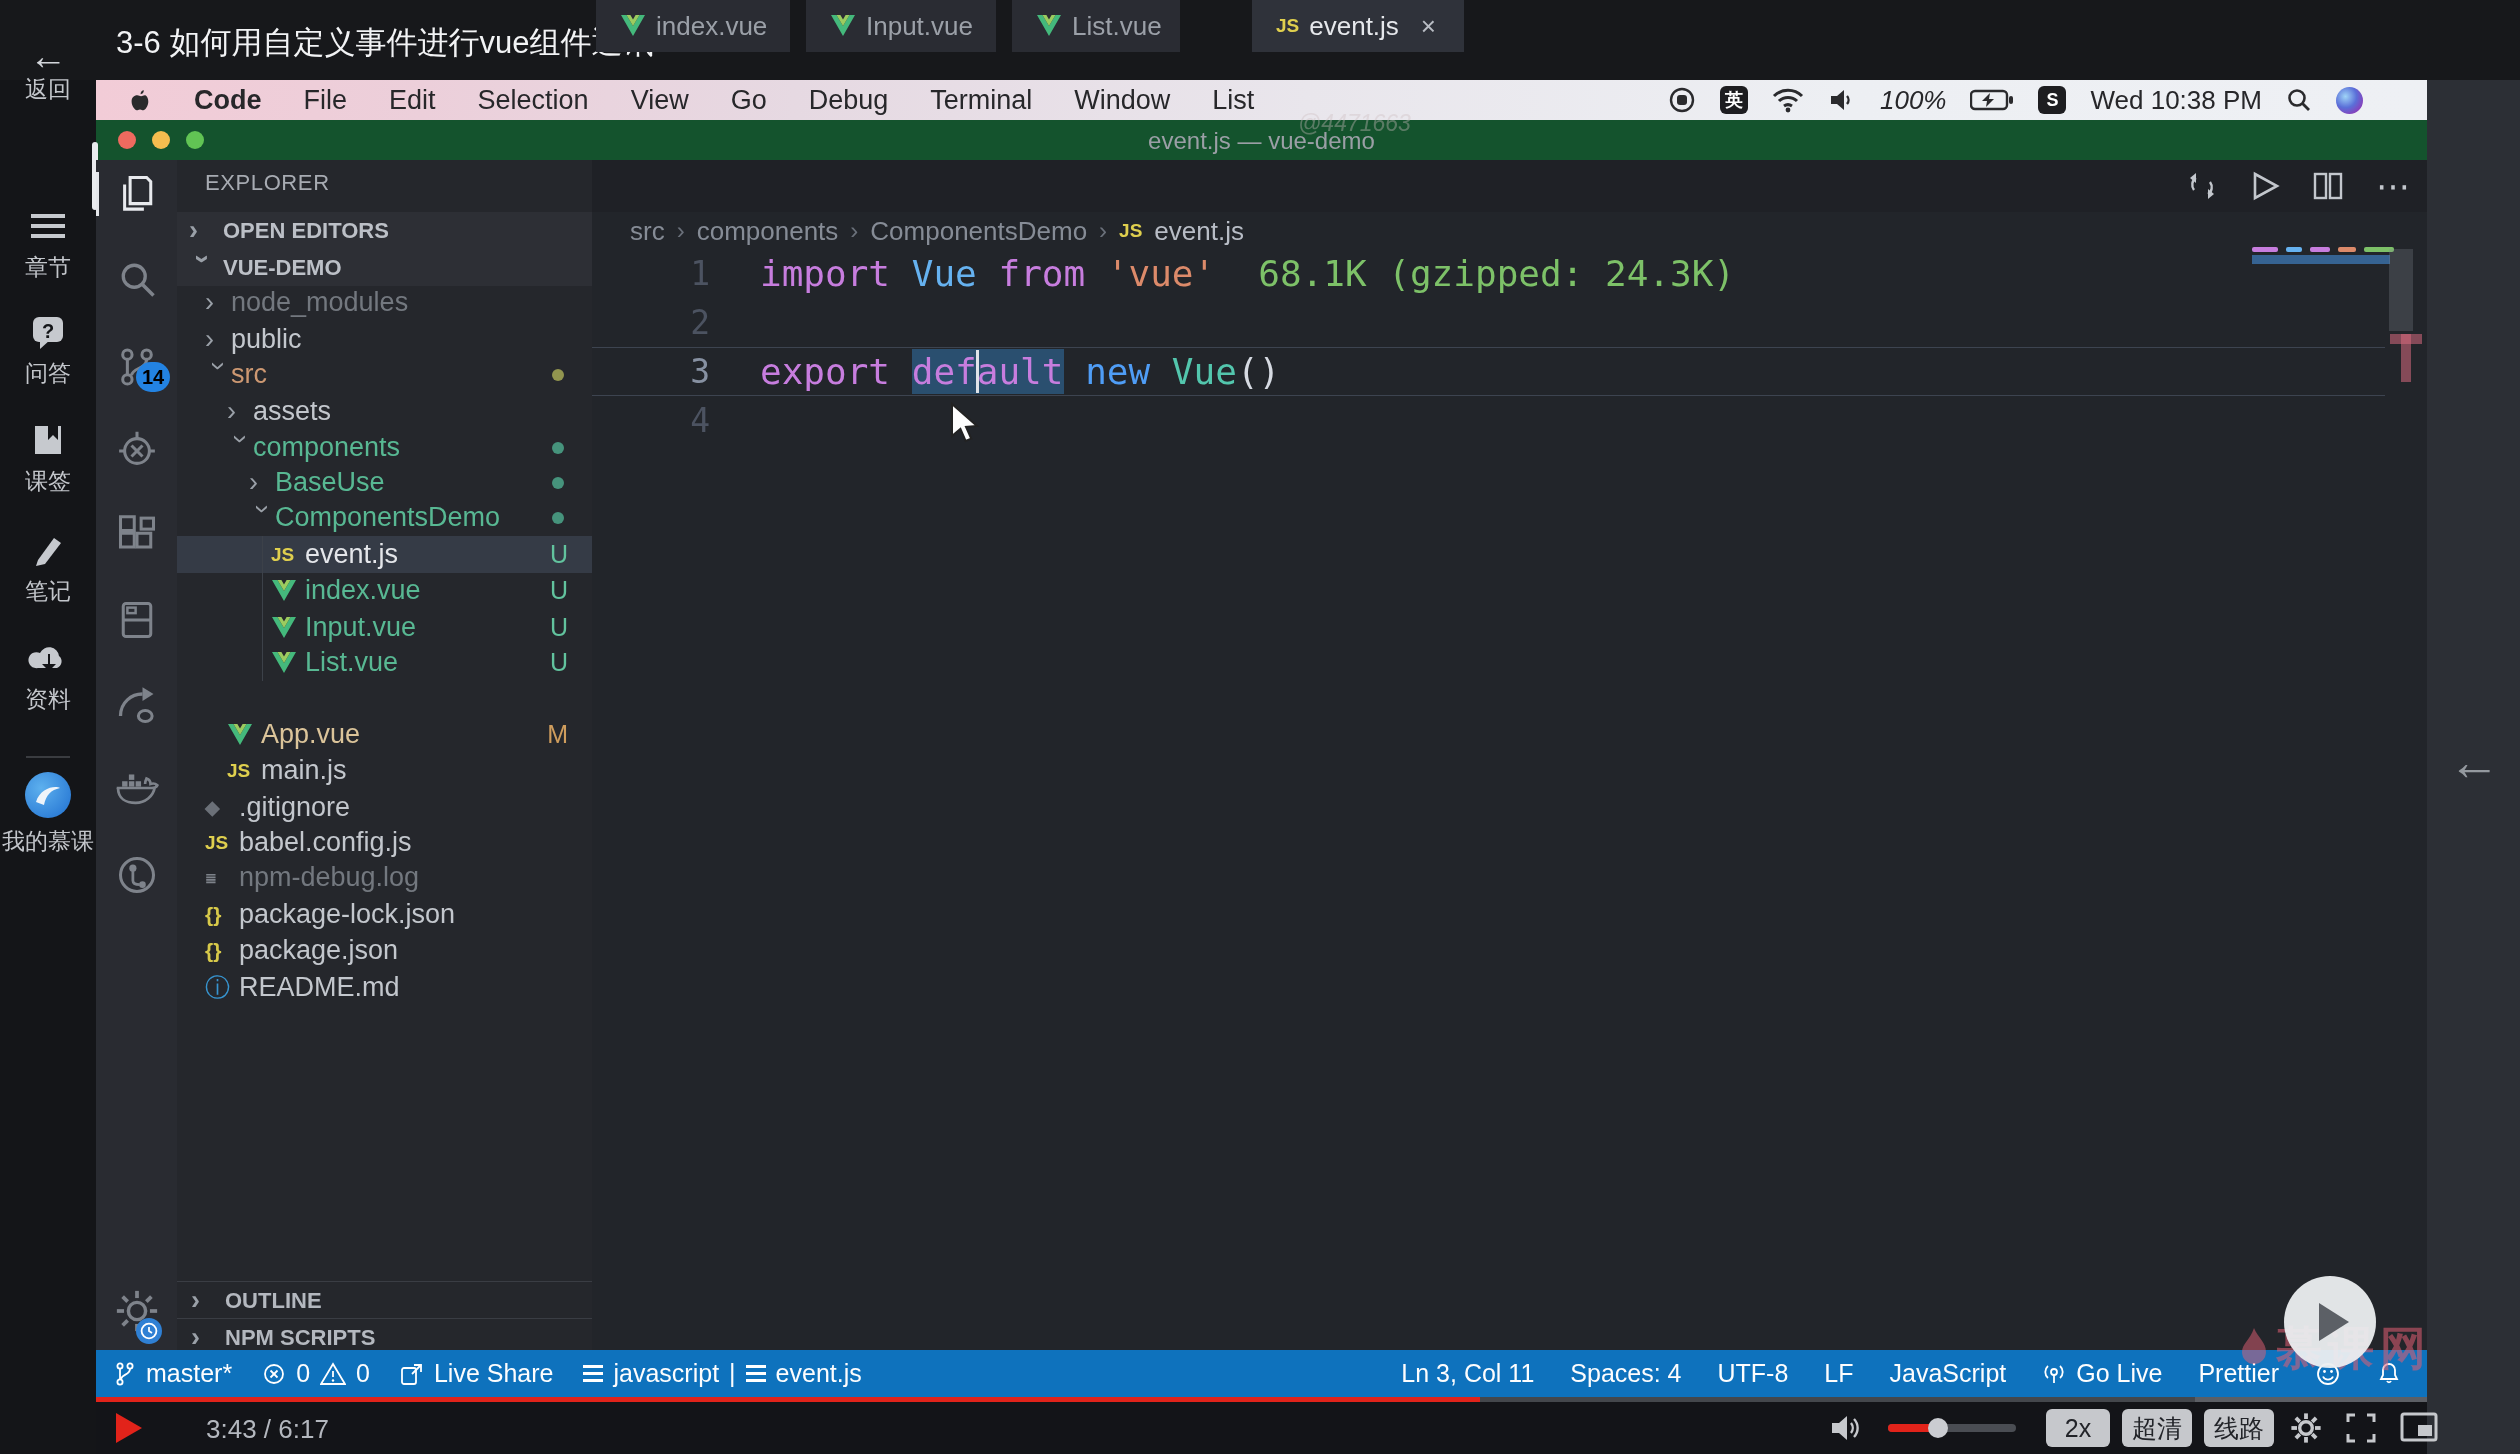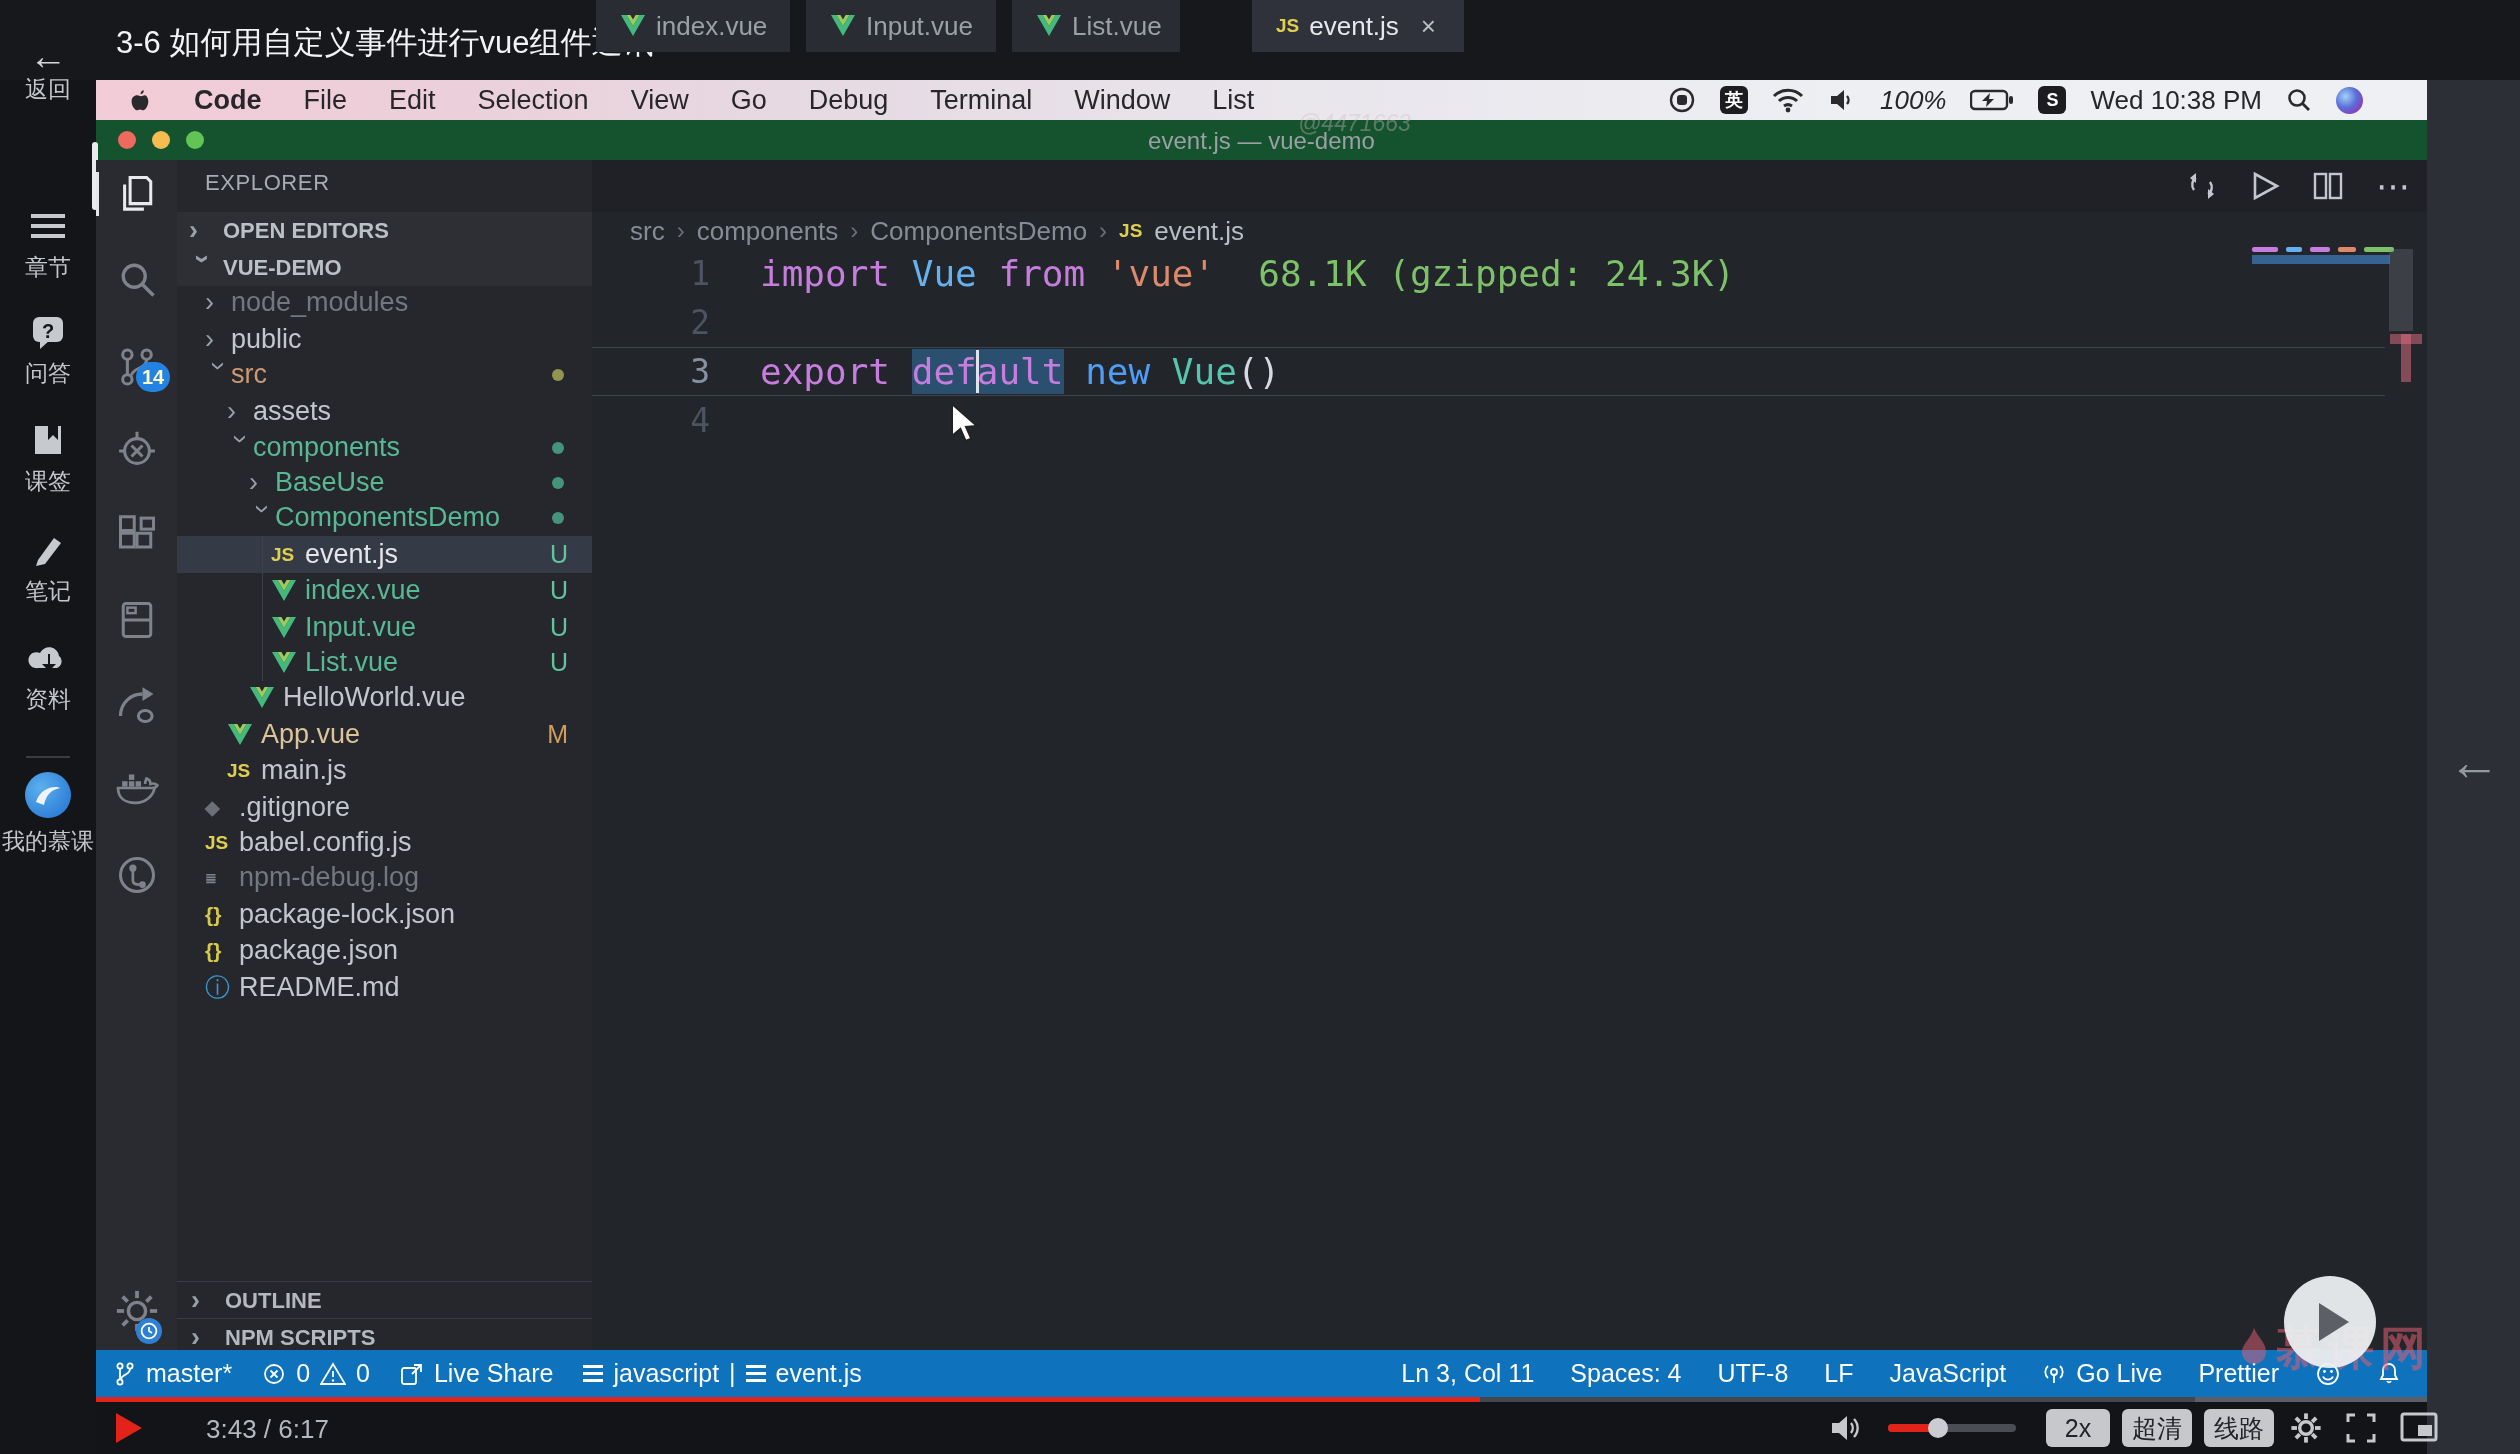--- a/index.html
+++ b/index.html
@@ -40,21 +40,21 @@
   #vs-window-title{width:2331px;text-align:center;margin-top:7px;color:#9b9fa6;font-size:24px;}
   #wm-id{left:1298px;top:110px;font-size:23px;color:rgba(205,188,193,.38);font-style:italic;}
   #mini-scroll{left:92px;top:142px;width:6px;height:68px;background:#e9ebee;border-radius:3px;}
 
   
   #activitybar{left:96px;top:160px;width:81px;height:1237px;background:#292b31;}
   .act-ico{position:absolute;left:0;width:81px;display:flex;justify-content:center;color:#7e838b;}
   .act-ico.active{color:#e8eaee;}
   #act-active-border{position:absolute;left:0;top:12px;width:3px;height:44px;background:#e4e6ea;}
   #scm-badge{position:absolute;left:40px;top:202px;min-width:34px;height:30px;border-radius:16px;background:#2383e2;
-     color:#fef9c3;font-size:20px;font-weight:bold;display:flex;align-items:center;justify-content:center;padding:8px 4px;box-sizing:border-box;}
+     color:#000000;font-size:20px;font-weight:bold;display:flex;align-items:center;justify-content:center;padding:8px 4px;box-sizing:border-box;}
   #gear-clock{position:absolute;left:40px;top:1158px;width:26px;height:26px;border-radius:50%;background:#2f80d4;
      display:flex;align-items:center;justify-content:center;}
 
   
   #explorer{left:177px;top:160px;width:415px;height:1237px;background:#25272c;overflow:hidden;}
   #explorer-header{position:absolute;left:28px;top:10px;font-size:22px;color:#a7abb2;letter-spacing:.6px;}
   .sect{position:absolute;left:0;width:415px;height:37px;background:#2d2f35;display:flex;align-items:center;
         font-weight:bold;font-size:22px;color:#bcc0c7;cursor:pointer;}
   .sect .chev{margin:0 8px 0 12px;}
   .sect2{position:absolute;left:0;width:415px;height:37px;border-top:1px solid #3a3d44;display:flex;align-items:center;
@@ -476,29 +476,20 @@
           <svg width="26" height="24" viewBox="0 0 26 24">
             <polygon points="1,1 13,22 25,1 19.5,1 13,12 6.5,1" fill="#44b97c"></polygon>
             <polygon points="6.5,1 13,12 19.5,1 15.6,1 13,5.5 10.4,1" fill="#9ccc5f"></polygon>
           </svg>
         </span>
         <span class="tlabel teal">List.vue</span>
         <span class="gbadge u">U</span>
       </div>
     <div id="indent-guide"></div>
 
-    <div class="trow lvl3" style="top:519px;">
-        <span class="ficon">
-          <svg width="26" height="24" viewBox="0 0 26 24">
-            <polygon points="1,1 13,22 25,1 19.5,1 13,12 6.5,1" fill="#44b97c"></polygon>
-            <polygon points="6.5,1 13,12 19.5,1 15.6,1 13,5.5 10.4,1" fill="#9ccc5f"></polygon>
-          </svg>
-        </span>
-        <span class="tlabel">HelloWorld.vue</span>
-      </div>
     <div class="trow lvl2" style="top:556px;">
         <span class="ficon">
           <svg width="26" height="24" viewBox="0 0 26 24">
             <polygon points="1,1 13,22 25,1 19.5,1 13,12 6.5,1" fill="#44b97c"></polygon>
             <polygon points="6.5,1 13,12 19.5,1 15.6,1 13,5.5 10.4,1" fill="#9ccc5f"></polygon>
           </svg>
         </span>
         <span class="tlabel cream">App.vue</span>
         <span class="gbadge m">M</span>
       </div>

